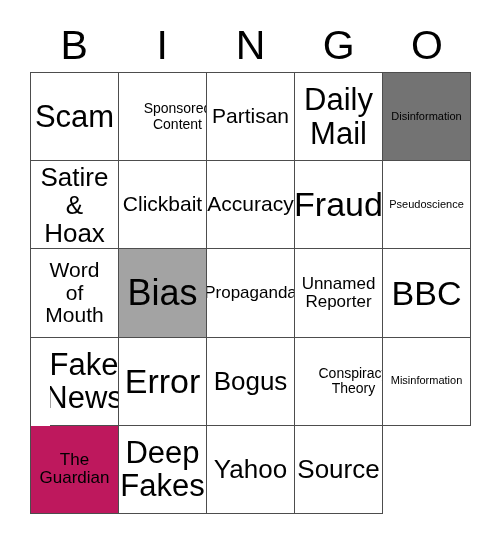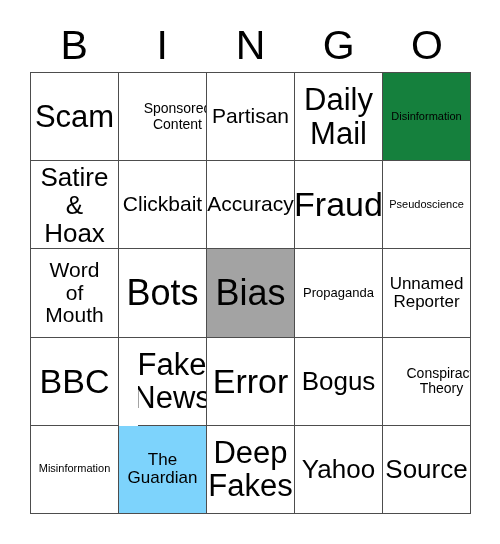--- a/index.html
+++ b/index.html
@@ -74,21 +74,21 @@
     color: #000000;
   }
   
   .fs-xxl  { font-size: 36px; }
   .fs-xl   { font-size: 34px; }
   .fs-lg   { font-size: 31px; }
   .fs-md   { font-size: 26px; }
   .fs-sm   { font-size: 21px; }
   .fs-xs   { font-size: 17px; }
   .fs-xxs  { font-size: 14px; margin-left: 30px; }
-  .fs-tiny { font-size: 13px; }
+  .fs-tiny { font-size: 17px; }
   .fs-mini { font-size: 11px; }
 </style>
 </head>
 <body style="background: rgb(255, 255, 255);">
 
 <div id="card">
 
   <div id="header-row">
     <div class="header-letter">B</div>
     <div class="header-letter">I</div>
@@ -105,21 +105,21 @@
         <span class="cell-text fs-xxs">Sponsored
 Content</span>
       </div>
     <div class="cell" style="border-right-color: rgb(77, 77, 77); border-bottom-color: rgb(77, 77, 77); background: rgb(255, 255, 255);">
         <span class="cell-text fs-sm">Partisan</span>
       </div>
     <div class="cell" style="border-right-color: rgb(77, 77, 77); border-bottom-color: rgb(77, 77, 77); background: rgb(255, 255, 255);">
         <span class="cell-text fs-lg">Daily
 Mail</span>
       </div>
-    <div class="cell" style="border-right-color: rgb(77, 77, 77); border-bottom-color: rgb(77, 77, 77); background: #15803d;">
+    <div class="cell" style="border-right-color: rgb(77, 77, 77); border-bottom-color: rgb(77, 77, 77); background: #737373;">
         <span class="cell-text fs-mini">Disinformation</span>
       </div>
 
     <div class="cell" style="border-right-color: rgb(77, 77, 77); border-bottom-color: rgb(77, 77, 77); background: rgb(255, 255, 255);">
         <span class="cell-text fs-md">Satire
 &amp; Hoax</span>
       </div>
     <div class="cell" style="border-right-color: rgb(77, 77, 77); border-bottom-color: rgb(77, 77, 77); background: rgb(255, 255, 255);">
         <span class="cell-text fs-sm">Clickbait</span>
       </div>
@@ -130,23 +130,20 @@
         <span class="cell-text fs-xl">Fraud</span>
       </div>
     <div class="cell" style="border-right-color: rgb(77, 77, 77); border-bottom-color: rgb(77, 77, 77); background: rgb(255, 255, 255);">
         <span class="cell-text fs-mini">Pseudoscience</span>
       </div>
 
     <div class="cell" style="border-right-color: rgb(77, 77, 77); border-bottom-color: rgb(77, 77, 77); background: rgb(255, 255, 255);">
         <span class="cell-text fs-sm">Word
 of
 Mouth</span>
-      </div>
-    <div class="cell" style="border-right-color: rgb(77, 77, 77); border-bottom-color: rgb(77, 77, 77); background: rgb(255, 255, 255);">
-        <span class="cell-text fs-xxl">Bots</span>
       </div>
     <div class="cell" style="border-right-color: rgb(77, 77, 77); border-bottom-color: rgb(77, 77, 77); background: #a3a3a3;">
         <span class="cell-text fs-xxl">Bias</span>
       </div>
     <div class="cell" style="border-right-color: rgb(77, 77, 77); border-bottom-color: rgb(77, 77, 77); background: rgb(255, 255, 255);">
         <span class="cell-text fs-tiny">Propaganda</span>
       </div>
     <div class="cell" style="border-right-color: rgb(77, 77, 77); border-bottom-color: rgb(77, 77, 77); background: rgb(255, 255, 255);">
         <span class="cell-text fs-xs">Unnamed
 Reporter</span>
@@ -166,21 +163,21 @@
         <span class="cell-text fs-md">Bogus</span>
       </div>
     <div class="cell" style="border-right-color: rgb(77, 77, 77); border-bottom-color: rgb(77, 77, 77); background: rgb(255, 255, 255);">
         <span class="cell-text fs-xxs">Conspiracy
 Theory</span>
       </div>
 
     <div class="cell" style="border-right-color: rgb(77, 77, 77); border-bottom-color: rgb(77, 77, 77); background: rgb(255, 255, 255);">
         <span class="cell-text fs-mini">Misinformation</span>
       </div>
-    <div class="cell" style="border-right-color: rgb(77, 77, 77); border-bottom-color: rgb(77, 77, 77); background: #7dd3fc;">
+    <div class="cell" style="border-right-color: rgb(77, 77, 77); border-bottom-color: rgb(77, 77, 77); background: #be185d;">
         <span class="cell-text fs-xs">The
 Guardian</span>
       </div>
     <div class="cell" style="border-right-color: rgb(77, 77, 77); border-bottom-color: rgb(77, 77, 77); background: rgb(255, 255, 255);">
         <span class="cell-text fs-lg">Deep
 Fakes</span>
       </div>
     <div class="cell" style="border-right-color: rgb(77, 77, 77); border-bottom-color: rgb(77, 77, 77); background: rgb(255, 255, 255);">
         <span class="cell-text fs-md">Yahoo</span>
       </div>

